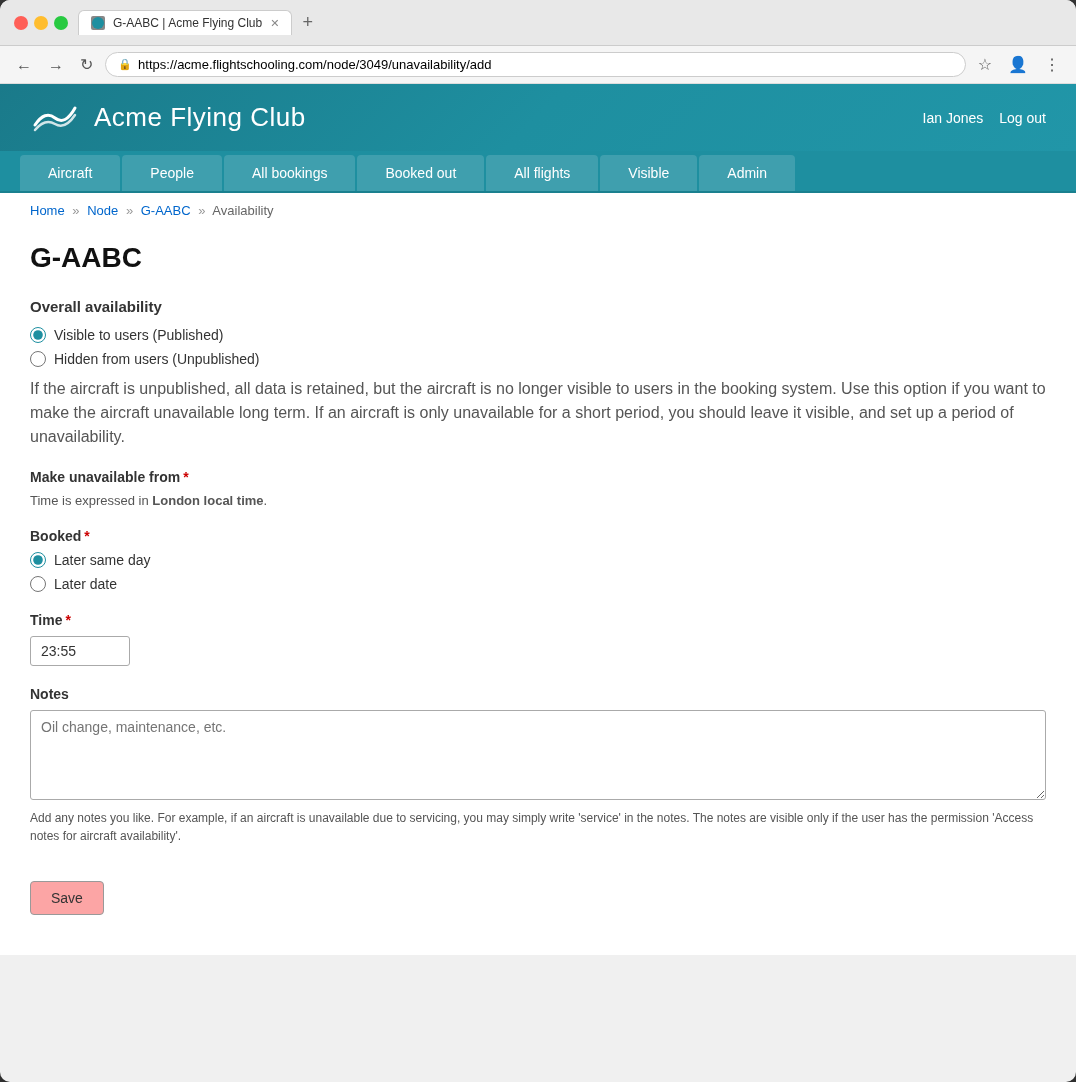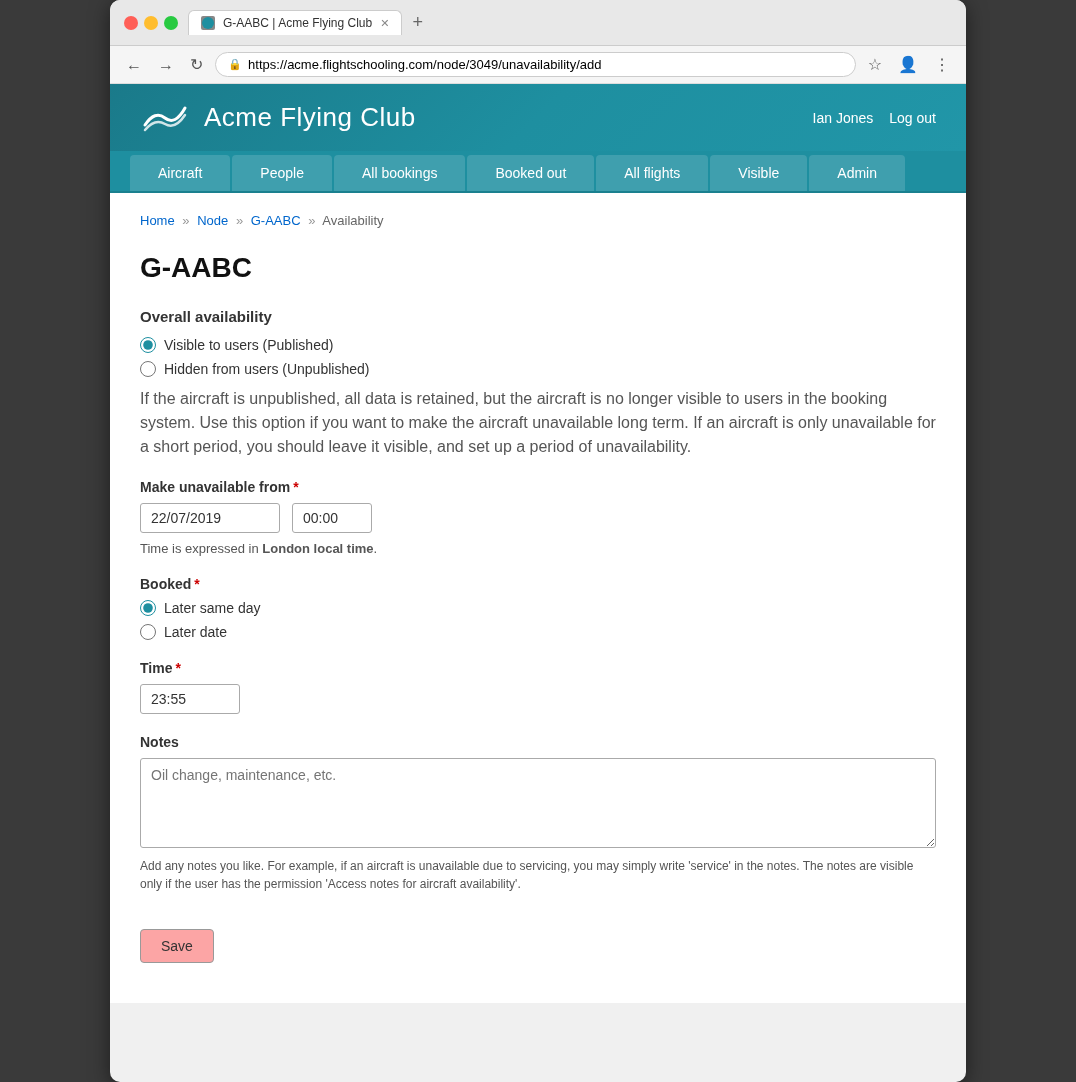--- a/index.html
+++ b/index.html
@@ -1,20 +1,20 @@
 <!DOCTYPE html>
 <html><head>
   <meta charset="utf-8">
   <style>
     * { box-sizing: border-box; margin: 0; padding: 0; }
     body { background: #3a3a3a; font-family: -apple-system, BlinkMacSystemFont, 'Segoe UI', Arial, sans-serif; font-size: 14px; color: #333; }
 
     
     .browser-window {
-      width: 856px;
+      width: 1076px;
       min-height: 1082px;
       background: #f0f0f0;
       border-radius: 10px;
       overflow: hidden;
       box-shadow: 0 4px 20px rgba(0,0,0,0.5);
       margin: 0 auto;
     }
 
     .browser-titlebar {
       background: #e8e8e8;
@@ -186,21 +186,21 @@
       cursor: pointer;
       text-decoration: none;
       background: rgba(255,255,255,0.15);
       border-radius: 4px 4px 0 0;
       margin-top: 4px;
     }
 
     
     .main-content {
       background: #fff;
-      padding: 20px 30px 40px;
+      padding: 10px 30px 40px;
       min-height: 760px;
     }
 
     
     .breadcrumb {
       font-size: 13px;
       color: #666;
       margin-bottom: 24px;
     }
 
@@ -435,24 +435,20 @@
       </div>
       <p class="help-text">If the aircraft is unpublished, all data is retained, but the aircraft is no longer visible to users in the booking system. Use this option if you want to make the aircraft unavailable long term. If an aircraft is only unavailable for a short period, you should leave it visible, and set up a period of unavailability.</p>
     </div>
 
     
     <div class="form-group">
       <div class="field-label">
         <span>Make unavailable from</span>
           <span class="required">*</span>
       </div>
-      <div class="date-time-row">
-        <input type="text" class="date-input" value="22/07/2019" style="">
-        <input type="text" class="time-input" value="00:00" style="">
-      </div>
       <p class="time-note">
         <span>Time is expressed in </span><strong>London local time</strong><span>.</span>
       </p>
     </div>
 
     
     <div class="form-group">
       <div class="field-label">
         <span>Booked</span>
           <span class="required">*</span>

